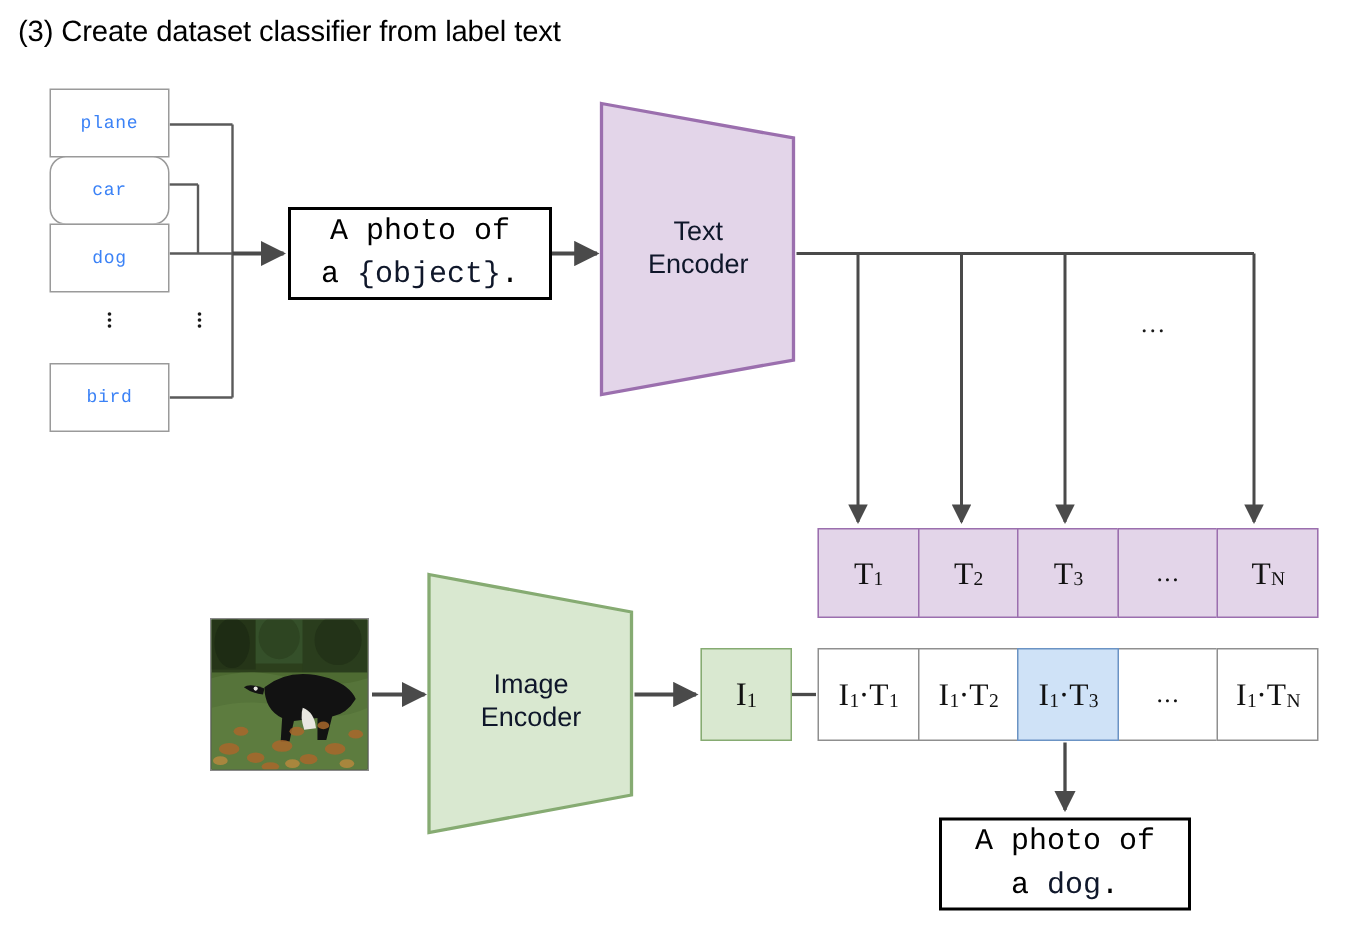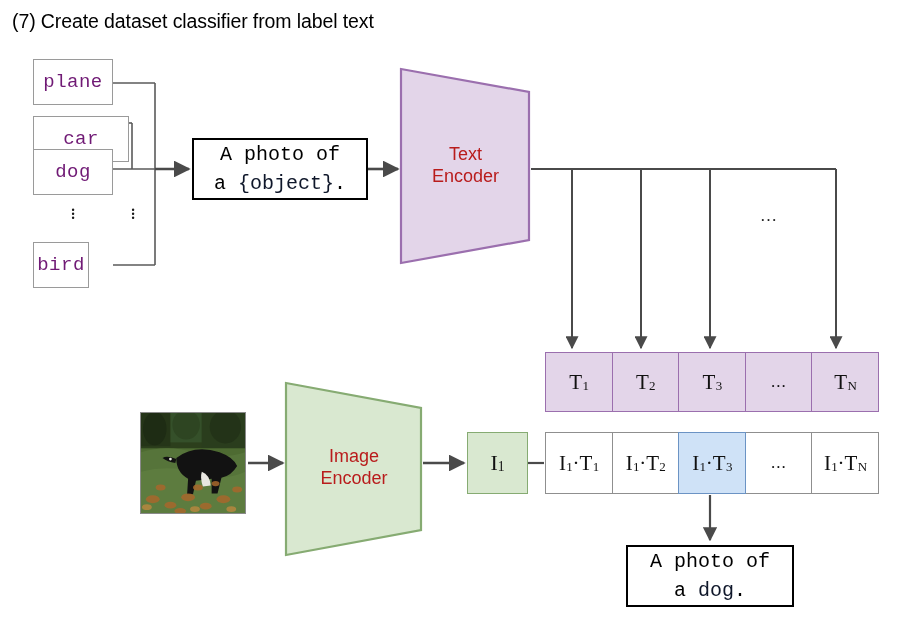--- a/index.html
+++ b/index.html
@@ -33,22 +33,22 @@
 
   
   .label-box {
     box-sizing: border-box;
     border: 1.3px solid #9a9a9a;
     background: #ffffff;
     display: flex;
     align-items: center;
     justify-content: center;
     font-family: "Liberation Mono", monospace;
-    font-size: 19px;
-    color: #701a75;
+    font-size: 12px;
+    color: #3b82f6;
     letter-spacing: 0.5px;
   }
 
   
   .prompt-box {
     box-sizing: border-box;
     border: 2.2px solid #000000;
     background: #ffffff;
     display: flex;
     flex-direction: column;
@@ -64,21 +64,21 @@
   .pink { color: #0f172a; }
 
   
   .encoder-label {
     position: absolute;
     left: 0; right: 0;
     text-align: center;
     font-family: "Liberation Sans", sans-serif;
     font-size: 18px;
     line-height: 1.22;
-    color: #b91c1c;
+    color: #0f172a;
     pointer-events: none;
   }
 
   
   .cell {
     box-sizing: border-box;
     display: flex;
     align-items: center;
     justify-content: center;
     font-family: "Liberation Serif", serif;
@@ -198,48 +198,48 @@
 
     <path d="M 248 463 L 283 463" stroke="#4a4a4a" stroke-width="2.6" fill="none" marker-end="url(#arrow)"></path>
 
     <path d="M 423 463 L 464 463" stroke="#4a4a4a" stroke-width="2.6" fill="none" marker-end="url(#arrow)"></path>
 
     <path d="M 528 463 L 544 463" stroke="#4a4a4a" stroke-width="2.2" fill="none"></path>
 
     <path d="M 710 495 L 710 540" stroke="#4a4a4a" stroke-width="2.2" fill="none" marker-end="url(#arrowd)"></path>
   </svg>
 
-  <div class="abs heading" style="left:12px; top:10px;">(7) Create dataset classifier from label text</div>
+  <div class="abs heading" style="left:12px; top:10px;">(3) Create dataset classifier from label text</div>
 
 
   <div class="abs label-box" style="left:33px; top:59px; width:80px; height:46px;">
     <span>plane</span>
   </div>
 
-  <div class="abs label-box" style="left:33px; top:116px; width:96px; height:46px;">
+  <div class="abs label-box" style="left:33px; top:104px; width:80px; height:46px;border-radius:11px;">
     <span>car</span>
   </div>
 
   <div class="abs label-box" style="left:33px; top:149px; width:80px; height:46px;">
     <span>dog</span>
   </div>
 
   <div class="abs vdots" style="left:58px; top:208px; width:30px;">
     <span>·</span>
     <span>·</span>
     <span>·</span>
   </div>
 
   <div class="abs vdots" style="left:118px; top:208px; width:30px;">
     <span>·</span>
     <span>·</span>
     <span>·</span>
   </div>
 
-  <div class="abs label-box" style="left:33px; top:242px; width:56px; height:46px;">
+  <div class="abs label-box" style="left:33px; top:242px; width:80px; height:46px;">
     <span>bird</span>
   </div>
 
   <div class="abs prompt-box" style="left:192px; top:138px; width:176px; height:62px;">
     <div class="ln">A photo of</div>
     <div class="ln"><span>a </span><span class="pink">{object}</span><span>.</span></div>
   </div>
 
   <div class="abs" style="left:398px; top:66px; width:135px; height:200px;">
     <svg width="135" height="200">

